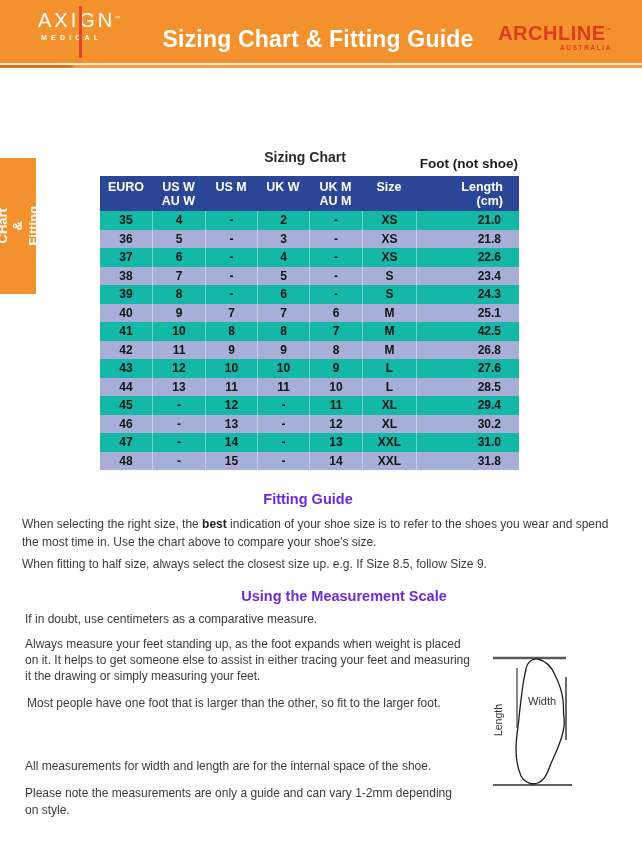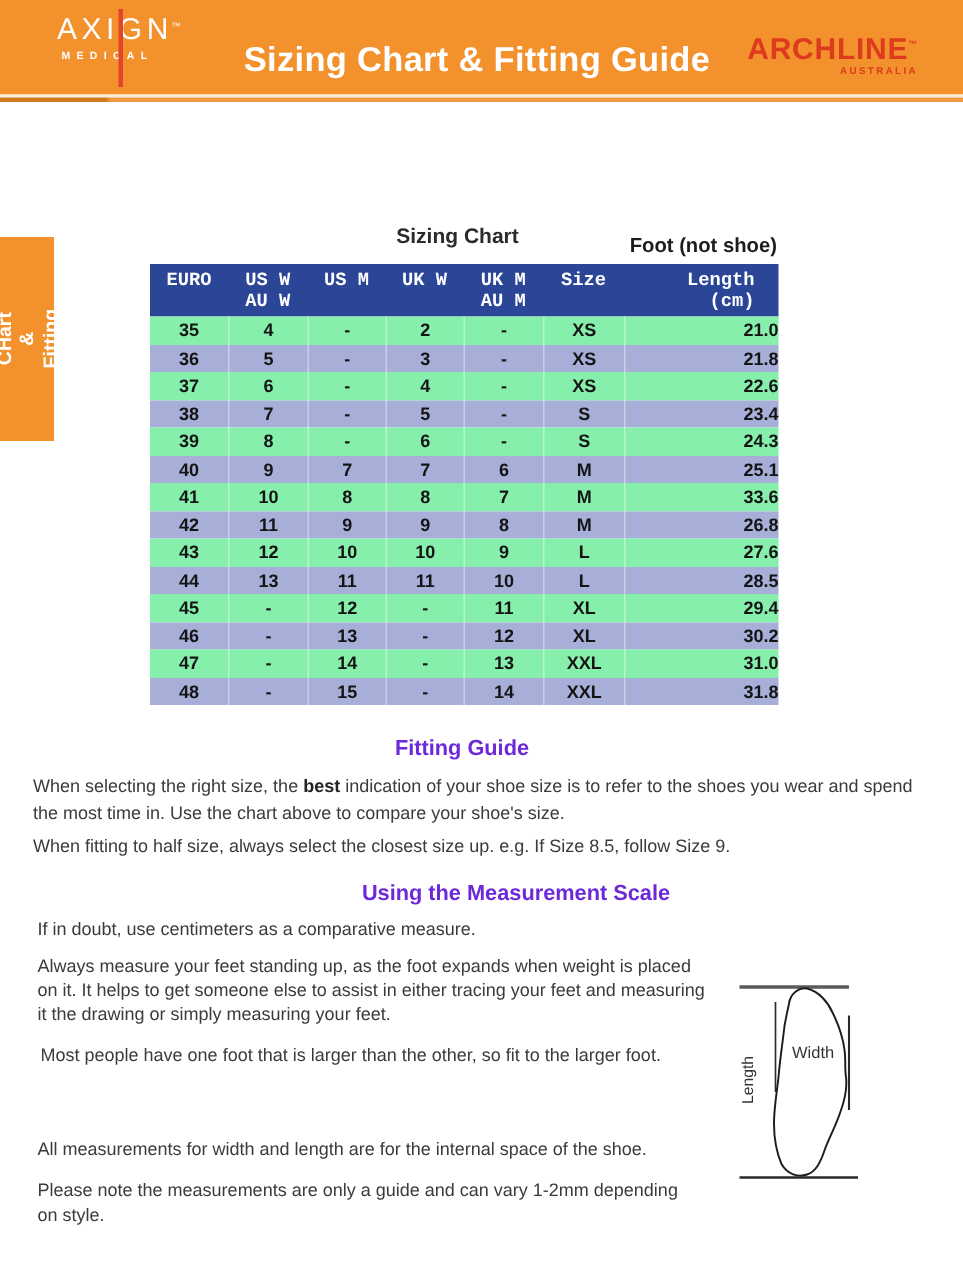--- a/index.html
+++ b/index.html
@@ -34,31 +34,31 @@
 
   
   .chart-title { position:absolute; left:100px; top:149px; width:410px; text-align:center;
                  font-size:14px; font-weight:700; color:#2b2b2b; }
   .chart-note { position:absolute; left:330px; top:156px; width:188px; text-align:right;
                 font-size:13.5px; font-weight:700; color:#1c1c1c; }
 
   .sizing-table { position:absolute; left:100px; top:176px; width:419px; }
   .thead { display:flex; height:35px; background:#2C4697; }
   .thcell { display:flex; flex-direction:column; align-items:center; padding-top:4px;
-            color:#fff; font-weight:700; font-size:12.5px; line-height:14px;font-family:Liberation Mono, monospace; }
+            color:#fff; font-weight:700; font-size:12.5px; line-height:14px; }
   .trow { display:flex; height:18.5px; }
-  .trow.even { background:#86efac; }
+  .trow.even { background:#14b8a6; }
   .trow.odd  { background:#A7AFD8; }
   .tcell { display:flex; align-items:center; justify-content:center;
            font-size:12px; font-weight:700; color:#141414; border-left:1px solid rgba(255,255,255,0.4); }
   .tcell.c0, .thcell.c0 { border-left:none; }
   .c0 { width:52px; } .c1 { width:53px; } .c2 { width:52px; } .c3 { width:52px; }
   .c4 { width:53px; } .c5 { width:54px; } .c6 { flex:1; }
   .thcell.c6 { align-items:flex-end; padding-right:16px; }
-  .tcell.c6 { justify-content:flex-end; }
+  .tcell.c6 { justify-content:flex-end; padding-right:18px; }
   .thcell .l2:empty { display:none; }
 
   
   .sec-heading { position:absolute; text-align:center; font-size:14.5px; font-weight:700; color:#6d28d9; }
   .fg-heading { left:0; top:491px; width:616px; }
   .ums-heading { left:44px; top:588px; width:600px; }
   .para { position:absolute; font-size:12px; color:#3b3b3b; line-height:17.5px; white-space:pre-line; }
   .p1 { left:22px; top:516px; width:600px; }
   .p2 { left:22px; top:556px; width:600px; }
   .mp1 { left:25px; top:611px; width:560px; }
@@ -184,21 +184,21 @@
           <div class="tcell c5">M</div>
           <div class="tcell c6">25.1</div>
         </div>
         <div class="trow even">
           <div class="tcell c0">41</div>
           <div class="tcell c1">10</div>
           <div class="tcell c2">8</div>
           <div class="tcell c3">8</div>
           <div class="tcell c4">7</div>
           <div class="tcell c5">M</div>
-          <div class="tcell c6">33.6</div>
+          <div class="tcell c6">42.5</div>
         </div>
         <div class="trow odd">
           <div class="tcell c0">42</div>
           <div class="tcell c1">11</div>
           <div class="tcell c2">9</div>
           <div class="tcell c3">9</div>
           <div class="tcell c4">8</div>
           <div class="tcell c5">M</div>
           <div class="tcell c6">26.8</div>
         </div>

